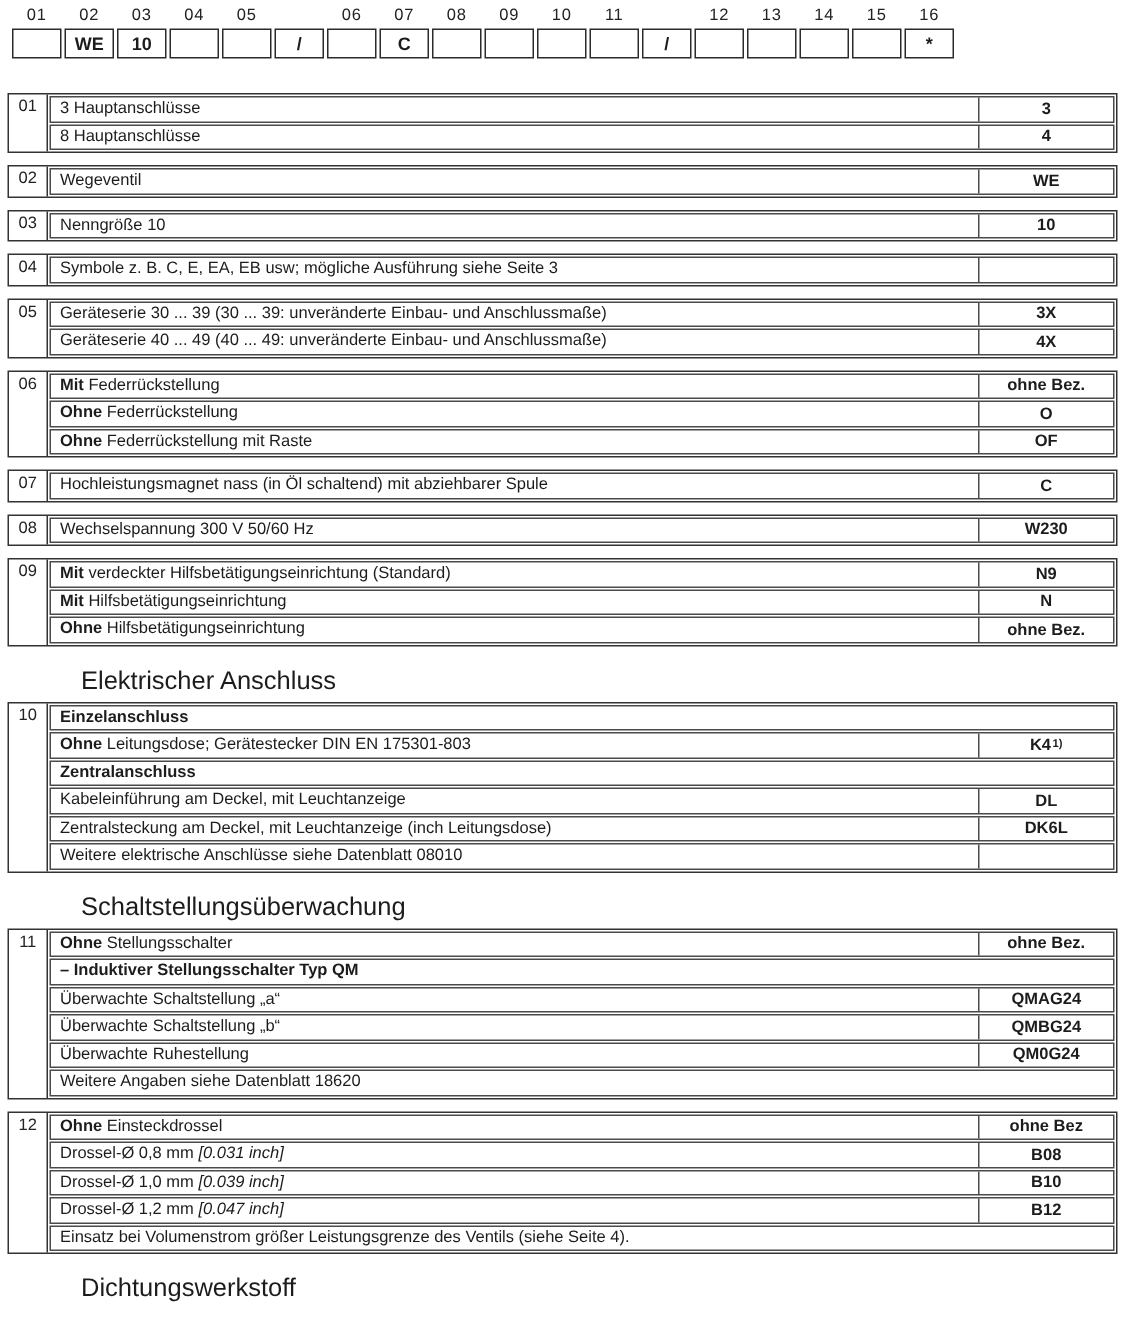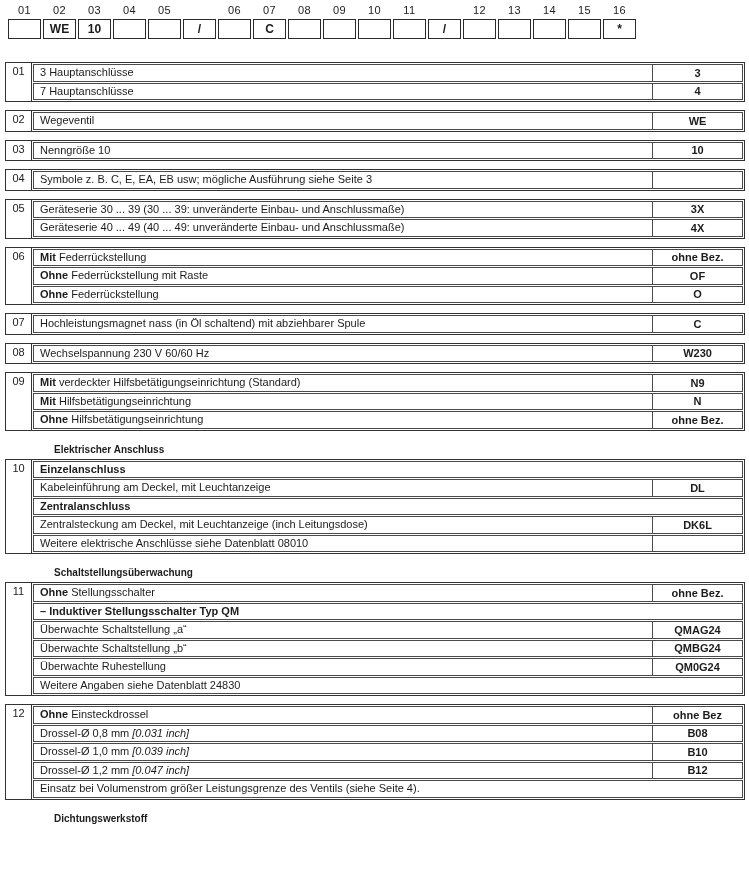--- a/index.html
+++ b/index.html
@@ -20,21 +20,21 @@
     letter-spacing: 0.5px;
   }
   .box-cell {
     height: 20px; border: 1.6px solid #2b2b2b; background: #fff;
     display: flex; align-items: center; justify-content: center;
     font-size: 12px; font-weight: bold;
   }
 
   
   .section-title {
-    font-size: 10px; font-weight: bold; margin: 13px 0 4px 1px; padding-left: 48px;
+    font-size: 17px; font-weight: normal; margin: 13px 0 4px 1px; padding-left: 48px;
   }
 
   
   .group {
     display: flex; border: 1.4px solid #333; margin-bottom: 8px; background: #fff;
   }
   .gnum {
     flex: 0 0 26px; border-right: 1.4px solid #333;
     font-size: 11px; text-align: center; padding-top: 2px; color: #222;
   }
@@ -135,21 +135,21 @@
       <div class="gnum">01</div>
       <div class="grows">
         <div class="grow">
           <div class="gdesc">
             <div>3 Hauptanschlüsse</div>
           </div>
           <div class="gcode">3</div>
         </div>
         <div class="grow">
           <div class="gdesc">
-            <div>7 Hauptanschlüsse</div>
+            <div>8 Hauptanschlüsse</div>
           </div>
           <div class="gcode">4</div>
         </div>
       </div>
     </div>
     <div class="group">
       <div class="gnum">02</div>
       <div class="grows">
         <div class="grow">
           <div class="gdesc">
@@ -202,49 +202,49 @@
       <div class="gnum">06</div>
       <div class="grows">
         <div class="grow">
           <div class="gdesc">
             <div><b>Mit</b> Federrückstellung</div>
           </div>
           <div class="gcode">ohne Bez.</div>
         </div>
         <div class="grow">
           <div class="gdesc">
+            <div><b>Ohne</b> Federrückstellung</div>
+          </div>
+          <div class="gcode">O</div>
+        </div>
+        <div class="grow">
+          <div class="gdesc">
             <div><b>Ohne</b> Federrückstellung mit Raste</div>
           </div>
           <div class="gcode">OF</div>
         </div>
-        <div class="grow">
-          <div class="gdesc">
-            <div><b>Ohne</b> Federrückstellung</div>
-          </div>
-          <div class="gcode">O</div>
-        </div>
       </div>
     </div>
     <div class="group">
       <div class="gnum">07</div>
       <div class="grows">
         <div class="grow">
           <div class="gdesc">
             <div>Hochleistungsmagnet nass (in Öl schaltend) mit abziehbarer Spule</div>
           </div>
           <div class="gcode">C</div>
         </div>
       </div>
     </div>
     <div class="group">
       <div class="gnum">08</div>
       <div class="grows">
         <div class="grow">
           <div class="gdesc">
-            <div>Wechselspannung 230 V 60/60 Hz</div>
+            <div>Wechselspannung 300 V 50/60 Hz</div>
           </div>
           <div class="gcode">W230</div>
         </div>
       </div>
     </div>
     <div class="group">
       <div class="gnum">09</div>
       <div class="grows">
         <div class="grow">
           <div class="gdesc">
@@ -270,31 +270,37 @@
     <div class="group">
       <div class="gnum">10</div>
       <div class="grows">
         <div class="grow">
           <div class="gdesc">
             <div><b>Einzelanschluss</b></div>
           </div>
         </div>
         <div class="grow">
           <div class="gdesc">
+            <div><b>Ohne</b> Leitungsdose; Gerätestecker DIN EN 175301-803</div>
+          </div>
+          <div class="gcode">K4<sup>1)</sup></div>
+        </div>
+        <div class="grow">
+          <div class="gdesc">
+            <div><b>Zentralanschluss</b></div>
+          </div>
+        </div>
+        <div class="grow">
+          <div class="gdesc">
             <div>Kabeleinführung am Deckel, mit Leuchtanzeige</div>
           </div>
           <div class="gcode">DL</div>
         </div>
         <div class="grow">
           <div class="gdesc">
-            <div><b>Zentralanschluss</b></div>
-          </div>
-        </div>
-        <div class="grow">
-          <div class="gdesc">
             <div>Zentralsteckung am Deckel, mit Leuchtanzeige (inch Leitungsdose)</div>
           </div>
           <div class="gcode">DK6L</div>
         </div>
         <div class="grow">
           <div class="gdesc">
             <div>Weitere elektrische Anschlüsse siehe Datenblatt 08010</div>
           </div>
           <div class="gcode"></div>
         </div>
@@ -328,21 +334,21 @@
           <div class="gcode">QMBG24</div>
         </div>
         <div class="grow">
           <div class="gdesc">
             <div>Überwachte Ruhestellung</div>
           </div>
           <div class="gcode">QM0G24</div>
         </div>
         <div class="grow">
           <div class="gdesc">
-            <div>Weitere Angaben siehe Datenblatt 24830</div>
+            <div>Weitere Angaben siehe Datenblatt 18620</div>
           </div>
         </div>
       </div>
     </div>
     <div class="group">
       <div class="gnum">12</div>
       <div class="grows">
         <div class="grow">
           <div class="gdesc">
             <div><b>Ohne</b> Einsteckdrossel</div>

